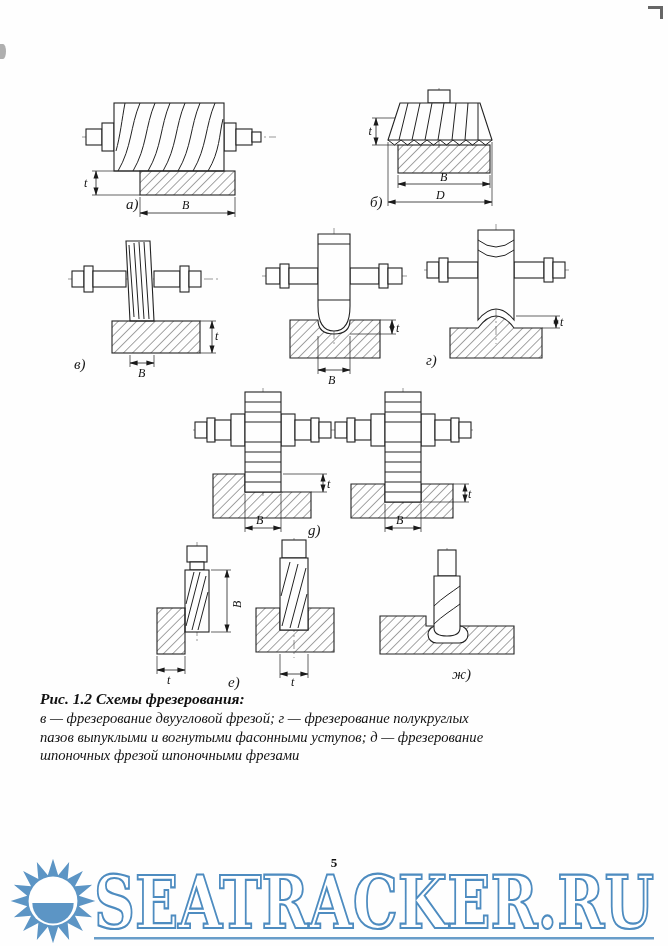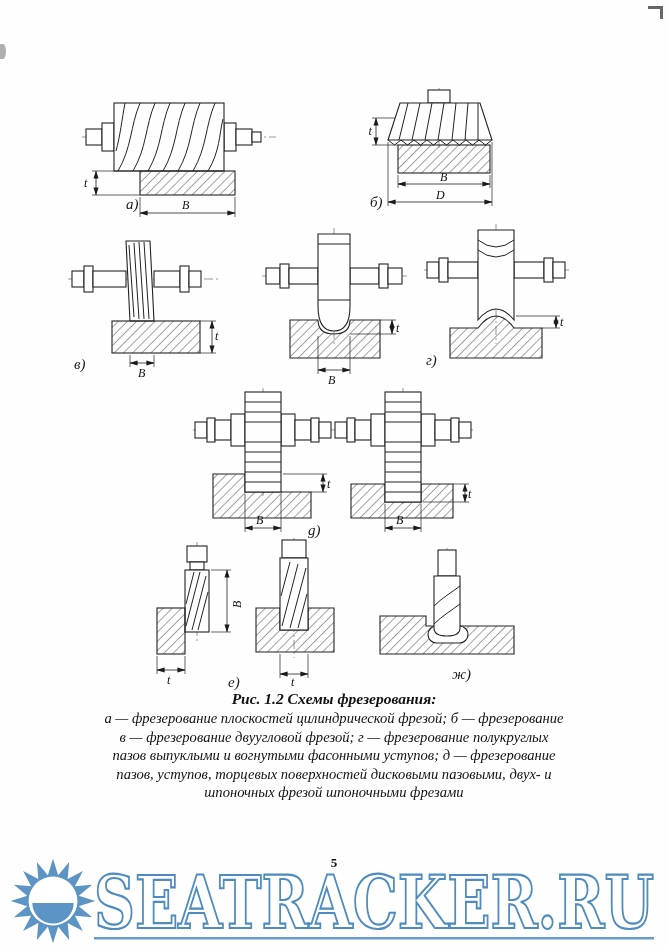--- a/index.html
+++ b/index.html
@@ -11,21 +11,21 @@
   }
   .scheme { position:absolute; }
   .scheme .ln  { stroke:#222; stroke-width:1; fill:none; }
   .scheme .fw  { fill:#fefefe; stroke:#222; stroke-width:1.1; }
   .scheme .hat { fill:url(#hatch); stroke:#222; stroke-width:1.1; }
   .scheme .cl  { stroke:#555; stroke-width:0.6; fill:none; stroke-dasharray:9 3 2 3; }
   .scheme .ext { stroke:#222; stroke-width:0.7; fill:none; }
   .scheme .dim { stroke:#222; stroke-width:0.8; fill:none; }
   .scheme text.dt { font:italic 12px "Liberation Serif", serif; fill:#111; }
   .sublabel { position:absolute; font:italic 15px "Liberation Serif", serif; color:#1a1a1a; }
-  .caption { position:absolute; left:40px; top:688px; width:588px; text-align:center; }
+  .caption { position:absolute; left:40px; top:688px; width:588px; }
   .caption-title { font-style:italic; font-weight:bold; font-size:15.5px; line-height:21px; }
   .caption-line  { font-style:italic; font-size:14.6px; line-height:18.6px; }
   .pagenum { position:absolute; left:0; top:855px; width:668px; text-align:center;
              font-weight:bold; font-size:13px; }
   .watermark-sun { position:absolute; left:6px; top:854px; }
   .watermark-text-svg { position:absolute; left:92px; top:864px; }
   .watermark-text-svg text {
     font-family:"DejaVu Serif", serif; font-weight:bold; font-size:72px;
     fill:#ffffff; fill-opacity:0.8; stroke:#4e8cc0; stroke-width:2.2;
   }
@@ -314,24 +314,22 @@
   <span class="sublabel" style="left:126px;top:196px">а)</span>
   <span class="sublabel" style="left:370px;top:194px">б)</span>
   <span class="sublabel" style="left:74px;top:356px">в)</span>
   <span class="sublabel" style="left:426px;top:352px">г)</span>
   <span class="sublabel" style="left:308px;top:522px">g)</span>
   <span class="sublabel" style="left:228px;top:674px">е)</span>
   <span class="sublabel" style="left:452px;top:666px">ж)</span>
 
   <div class="caption">
     <div class="caption-title">Рис. 1.2 Схемы фрезерования:</div>
-    <div class="caption-line">а — фрезерование плоскостей цилиндрической фрезой; б — фрезерование</div>
     <div class="caption-line">в — фрезерование двуугловой фрезой; г — фрезерование полукруглых</div>
     <div class="caption-line">пазов выпуклыми и вогнутыми фасонными уступов; д — фрезерование</div>
-    <div class="caption-line">пазов, уступов, торцевых поверхностей дисковыми пазовыми, двух- и</div>
     <div class="caption-line">шпоночных фрезой шпоночными фрезами</div>
   </div>
 
   <div class="pagenum">5</div>
 
   <div>
     <svg class="watermark-sun" width="94" height="94" viewBox="0 0 100 100">
       <polygon fill="#4e8cc0" opacity="0.92" points="95,50 77.5,55.5 91.6,67.2 73.3,65.6 81.8,81.8 65.6,73.3 67.2,91.6 55.5,77.5 50,95 44.5,77.5 32.8,91.6 34.4,73.3 18.2,81.8 26.7,65.6 8.4,67.2 22.5,55.5 5,50 22.5,44.5 8.4,32.8 26.7,34.4 18.2,18.2 34.4,26.7 32.8,8.4 44.5,22.5 50,5 55.5,22.5 67.2,8.4 65.6,26.7 81.8,18.2 73.3,34.4 91.6,32.8 77.5,44.5"></polygon>
       <circle cx="50" cy="50" r="26" fill="#ffffff"></circle>
       <path d="M28,52 A22,22 0 0 0 72,52 Z" fill="#4e8cc0" opacity="0.92"></path>

